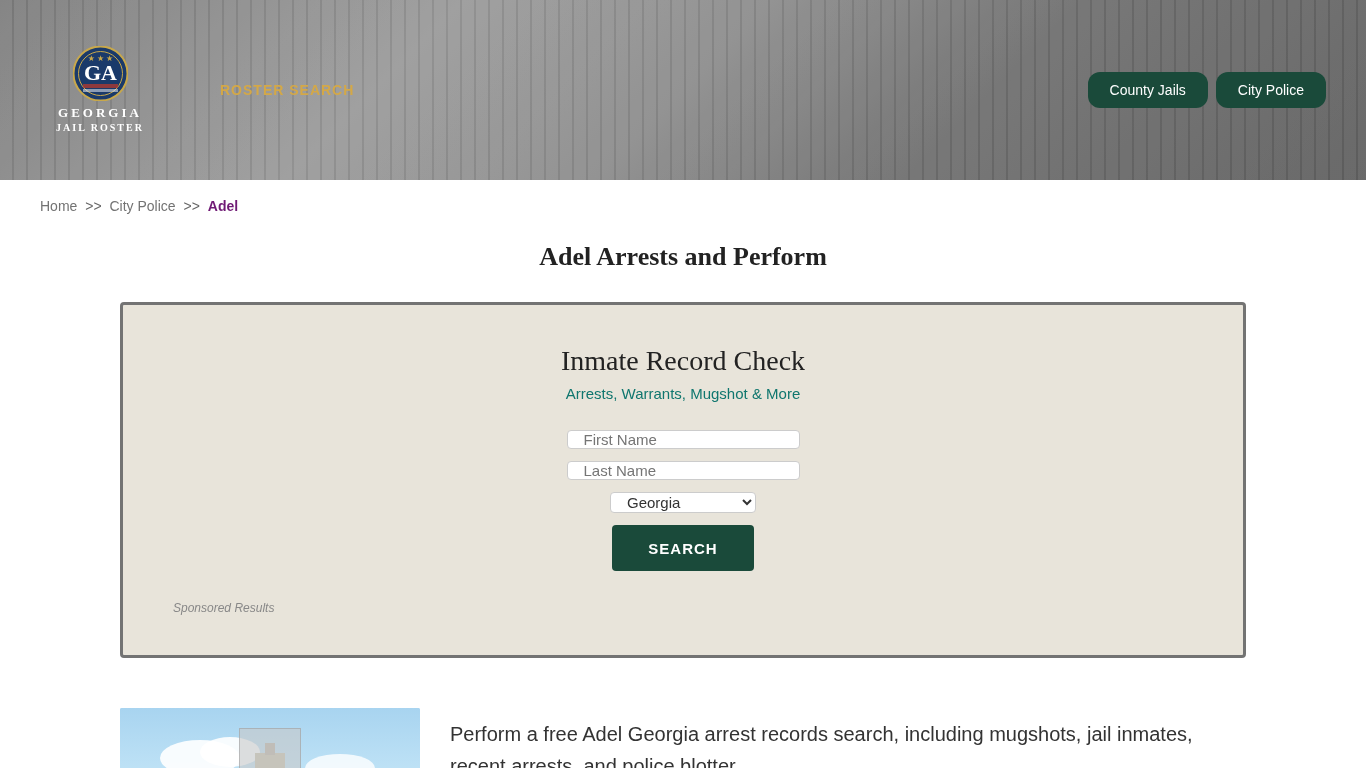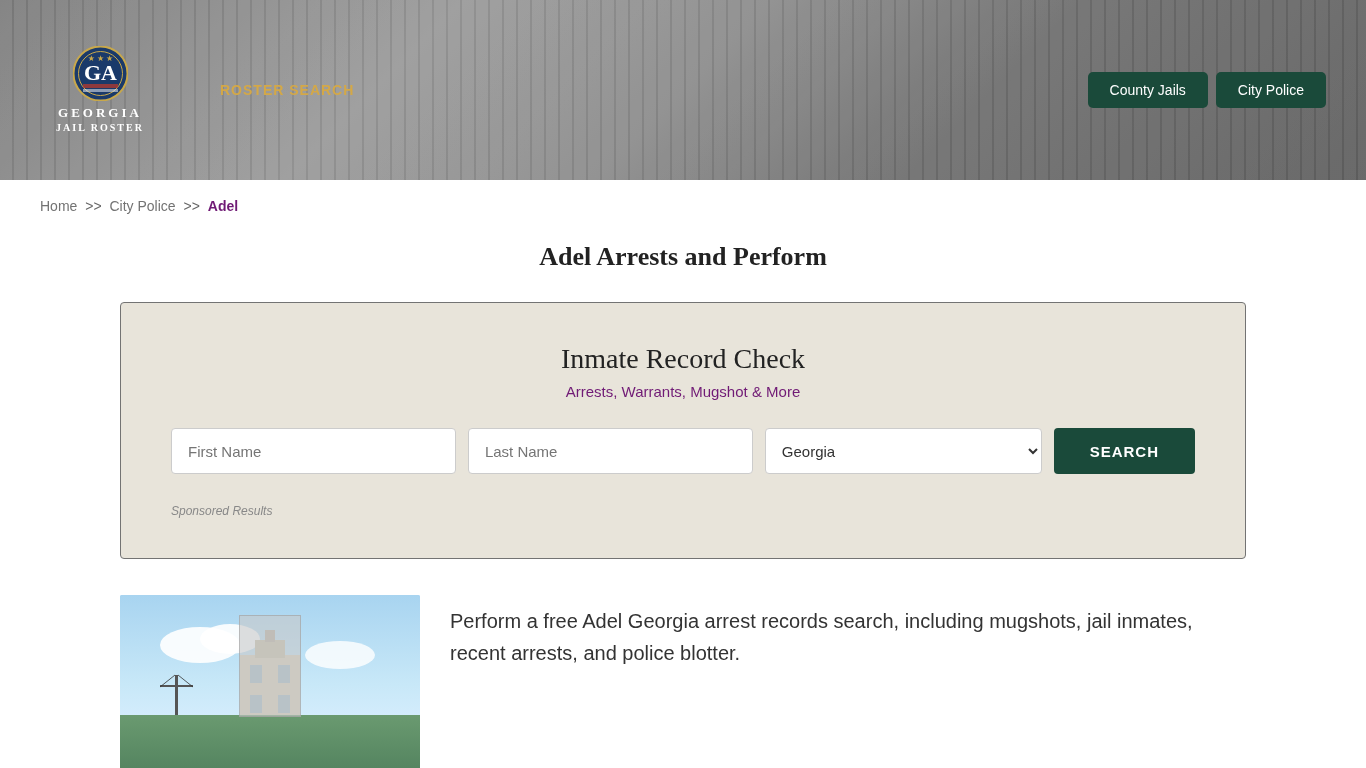--- a/index.html
+++ b/index.html
@@ -80,21 +80,21 @@
     
     .nav-buttons {
       display: flex;
       gap: 8px;
       margin-left: auto;
     }
     .nav-btn {
       background: #1a4a3a;
       color: #fff;
       border: none;
-      border-radius: 5px;
+      border-radius: 12px;
       padding: 10px 22px;
       font-size: 14px;
       font-family: Arial, sans-serif;
       cursor: pointer;
       font-weight: 500;
     }
 
     
     .header-search {
       display: flex;
@@ -153,46 +153,47 @@
     }
     .page-title {
       font-size: 26px;
       font-weight: bold;
       font-family: Georgia, serif;
       color: #222;
     }
 
     
     .record-check-box {
-      margin: 0 120px 16px;
+      margin: 0 120px 30px;
       background: #e8e4da;
-      border: 1px solid #737373;
+      border: 3px solid #737373;
       border-radius: 4px;
       padding: 40px 50px;
     }
     .record-check-title {
       text-align: center;
       font-size: 28px;
       font-family: Georgia, serif;
       font-weight: normal;
       color: #222;
       margin-bottom: 8px;
     }
     .record-check-subtitle {
       text-align: center;
       font-size: 15px;
-      color: #701a75;
+      color: #0f766e;
       font-family: Arial, sans-serif;
       margin-bottom: 28px;
     }
     .record-check-form {
       display: flex;
       gap: 12px;
       align-items: center;
       margin-bottom: 30px;
+      flex-direction: column;
     }
     .record-check-form input[type="text"] {
       flex: 1;
       height: 46px;
       padding: 0 16px;
       border: 1px solid #ccc;
       border-radius: 4px;
       font-size: 15px;
       background: #fff;
       color: #999;

